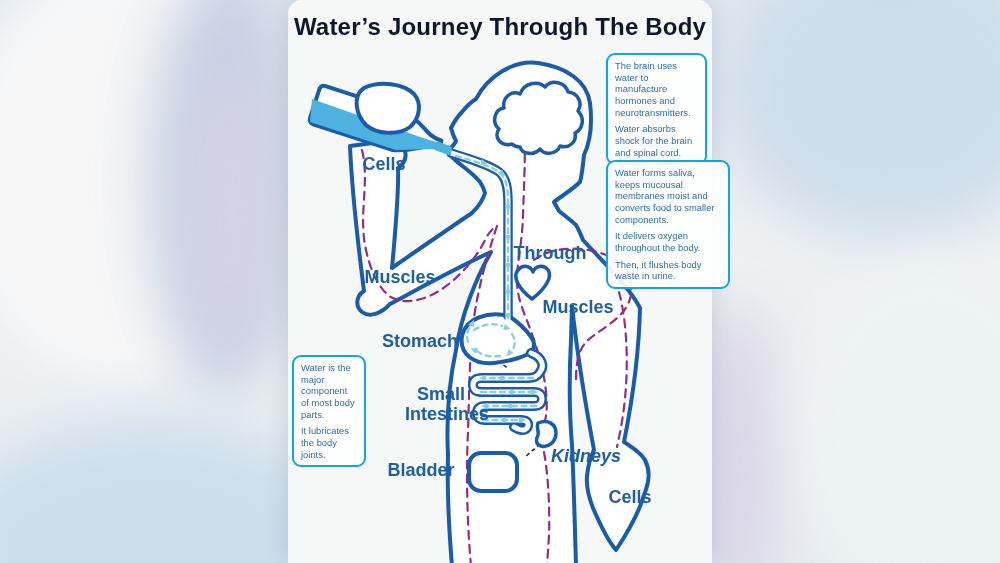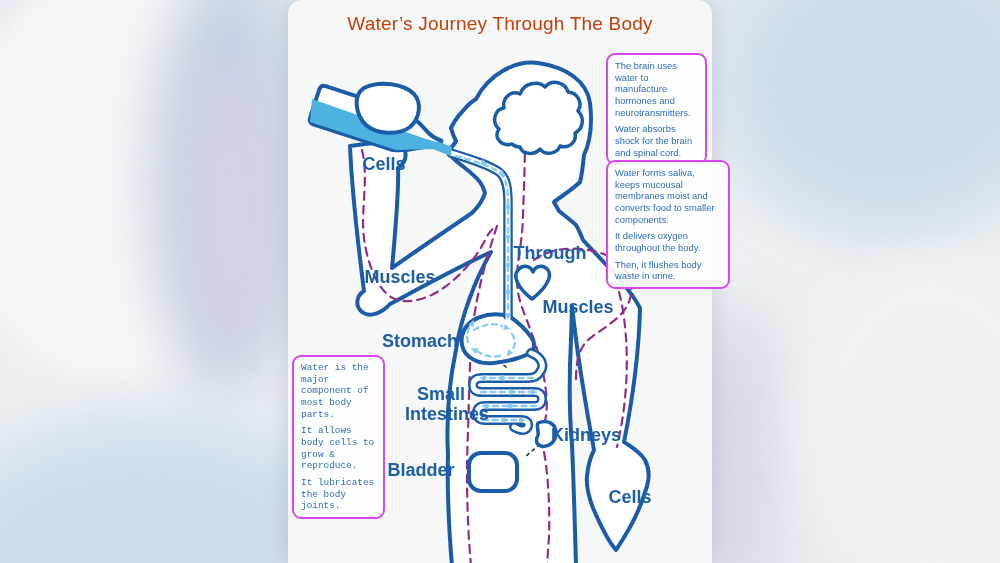--- a/index.html
+++ b/index.html
@@ -13,26 +13,26 @@
   .b3{left:-60px;top:420px;width:420px;height:260px;background:#c9ddec;opacity:.9;}
   .b4{left:-40px;top:-40px;width:320px;height:420px;background:#f7f7f8;opacity:.95;filter:blur(18px);}
   .b5{left:720px;top:-60px;width:340px;height:300px;background:#c9dbe9;opacity:.85;}
   .b6{left:690px;top:300px;width:90px;height:320px;background:#d6d0e6;opacity:.8;}
   .b7{left:800px;top:260px;width:260px;height:340px;background:#eef3f5;opacity:.9;filter:blur(20px);}
   
   .panel{position:absolute;left:288px;top:0;width:424px;height:563px;
          background:#f6f7f7;border-radius:14px 14px 0 0;
          box-shadow:0 0 22px rgba(110,130,155,.3);}
   .title{position:absolute;left:0;top:13px;width:100%;text-align:center;
-         color:#c2410c;font-size:19px;font-weight:400;letter-spacing:.2px;}
+         color:#0f172a;font-size:24px;font-weight:700;letter-spacing:.2px;}
   svg.fig{position:absolute;left:0;top:0;width:424px;height:563px;}
   .lbl{position:absolute;transform:translate(-50%,-50%);color:#1d5fa4;
        font-size:18px;font-weight:700;white-space:nowrap;}
   .lbl.wrap{white-space:normal;width:72px;text-align:center;line-height:1.12;margin-left:20px;}
-  .ibox{position:absolute;box-sizing:border-box;border:2px solid #d946ef;border-radius:9px;
+  .ibox{position:absolute;box-sizing:border-box;border:2px solid #0ea5e9;border-radius:9px;
         background:rgba(253,254,254,.92);padding:5px 7px;color:#2f6cb4;
         font-size:9.4px;line-height:1.24;}
   .ibox p{margin:0 0 5px 0;}
   .ibox p:last-child{margin-bottom:0;}
 </style>
 </head>
 <body>
 
 <div class="stage">
   <div class="bg">
@@ -190,32 +190,31 @@
       <path fill="#ffffff" stroke="#1b5ca8" stroke-width="4" stroke-linejoin="round" d="
         M 76,88 C 92,80 116,84 126,94 C 134,103 132,118 122,127 C 110,136 88,134 78,125 C 68,115 64,96 76,88 Z"></path>
     </svg>
 
     <div class="lbl" style="left:96px;top:164px;">Cells</div>
     <div class="lbl" style="left:112px;top:277px;">Muscles</div>
     <div class="lbl" style="left:262px;top:253px;">Through</div>
     <div class="lbl" style="left:290px;top:307px;">Muscles</div>
     <div class="lbl" style="left:132px;top:341px;">Stomach</div>
     <div class="lbl wrap" style="left:133px;top:404px;">Small Intestines</div>
-    <div class="lbl" style="left:298px;top:435px;">Kidneys</div>
+    <div class="lbl" style="left:298px;top:456px;font-style:italic;">Kidneys</div>
     <div class="lbl" style="left:133px;top:470px;">Bladder</div>
     <div class="lbl" style="left:342px;top:497px;">Cells</div>
 
     <div class="ibox" style="left:318px;top:53px;width:101px;">
       <p>The brain uses water to manufacture hormones and neurotransmitters.</p>
       <p>Water absorbs shock for the brain and spinal cord.</p>
     </div>
     <div class="ibox" style="left:318px;top:160px;width:124px;">
       <p>Water forms saliva, keeps mucousal membranes moist and converts food to smaller components.</p>
       <p>It delivers oxygen throughout the body.</p>
       <p>Then, it flushes body waste in urine.</p>
     </div>
-    <div class="ibox" style="left:4px;top:355px;width:93px;font-family:Liberation Mono, monospace;">
+    <div class="ibox" style="left:4px;top:355px;width:74px;">
       <p>Water is the major component of most body parts.</p>
-      <p>It allows body cells to grow &amp; reproduce.</p>
       <p>It lubricates the body joints.</p>
     </div>
   </div>
 </div>
 
 </body></html>

